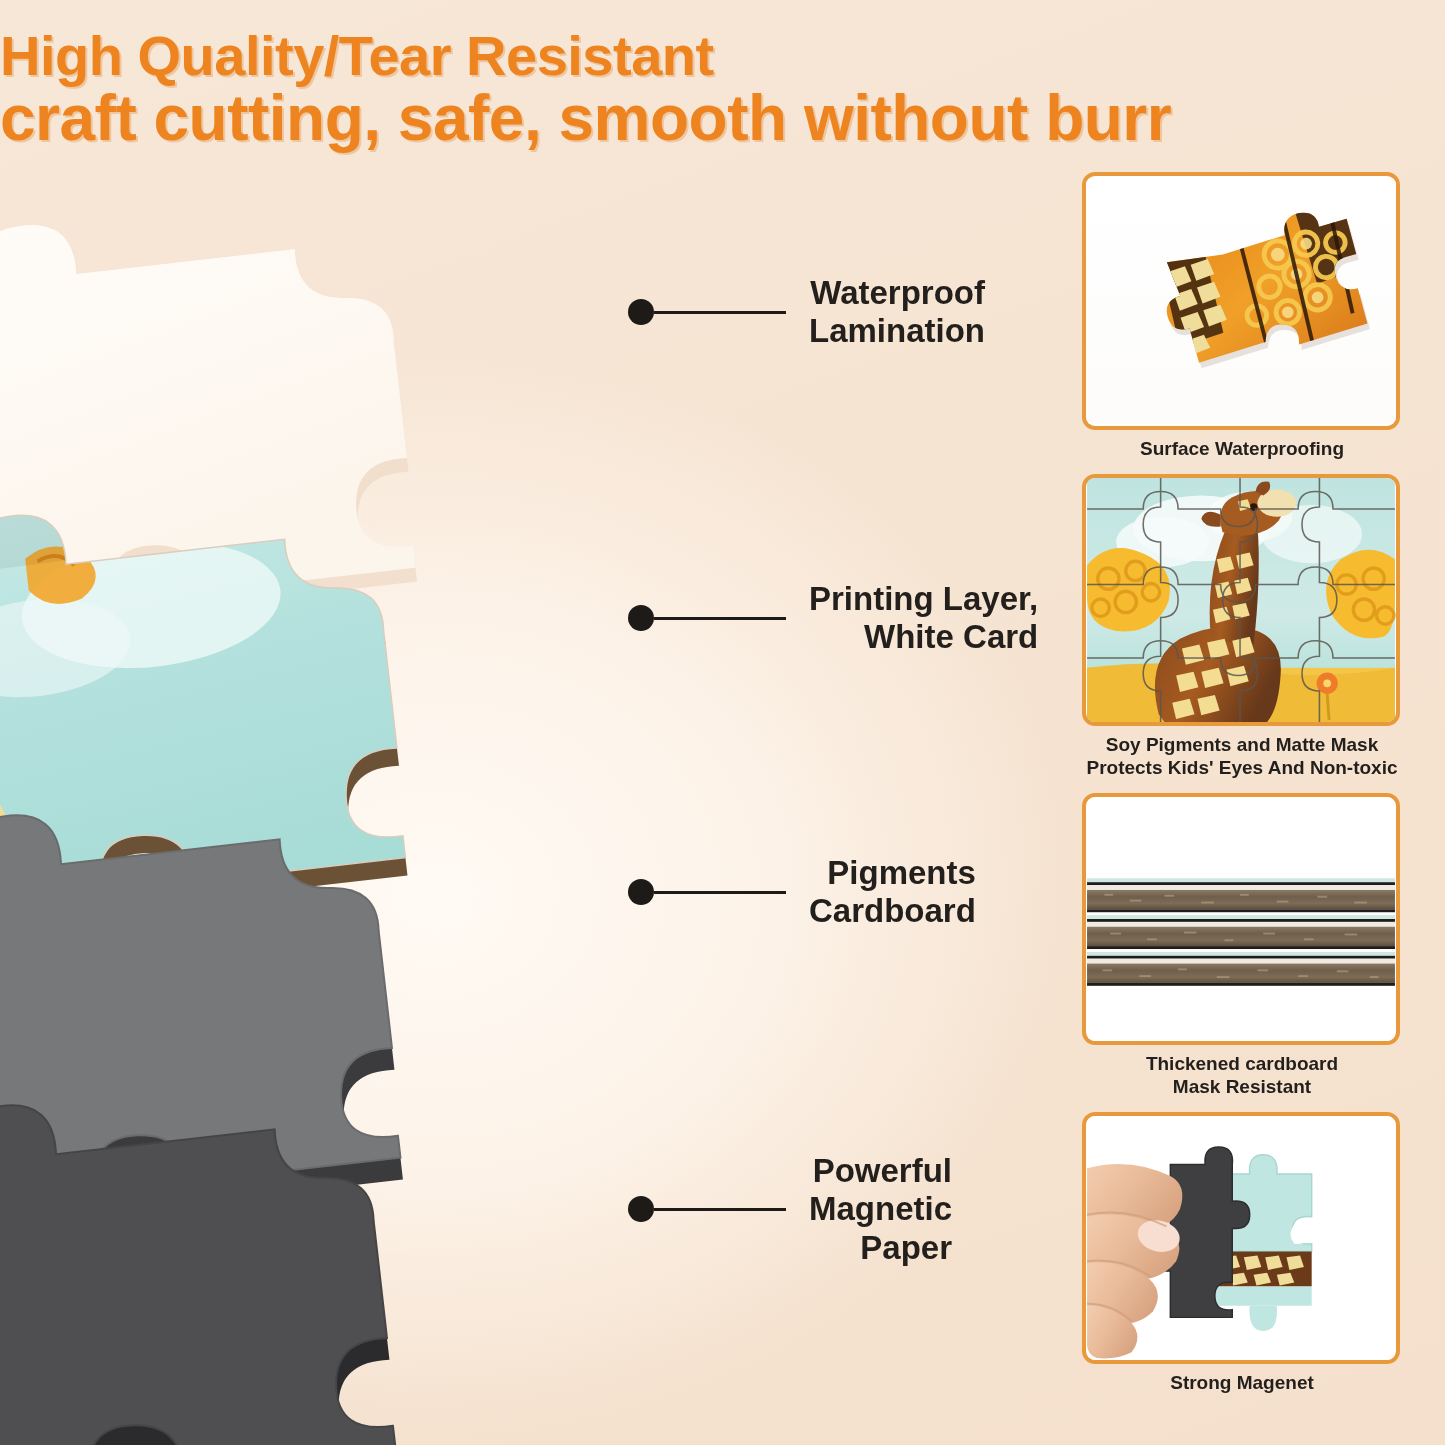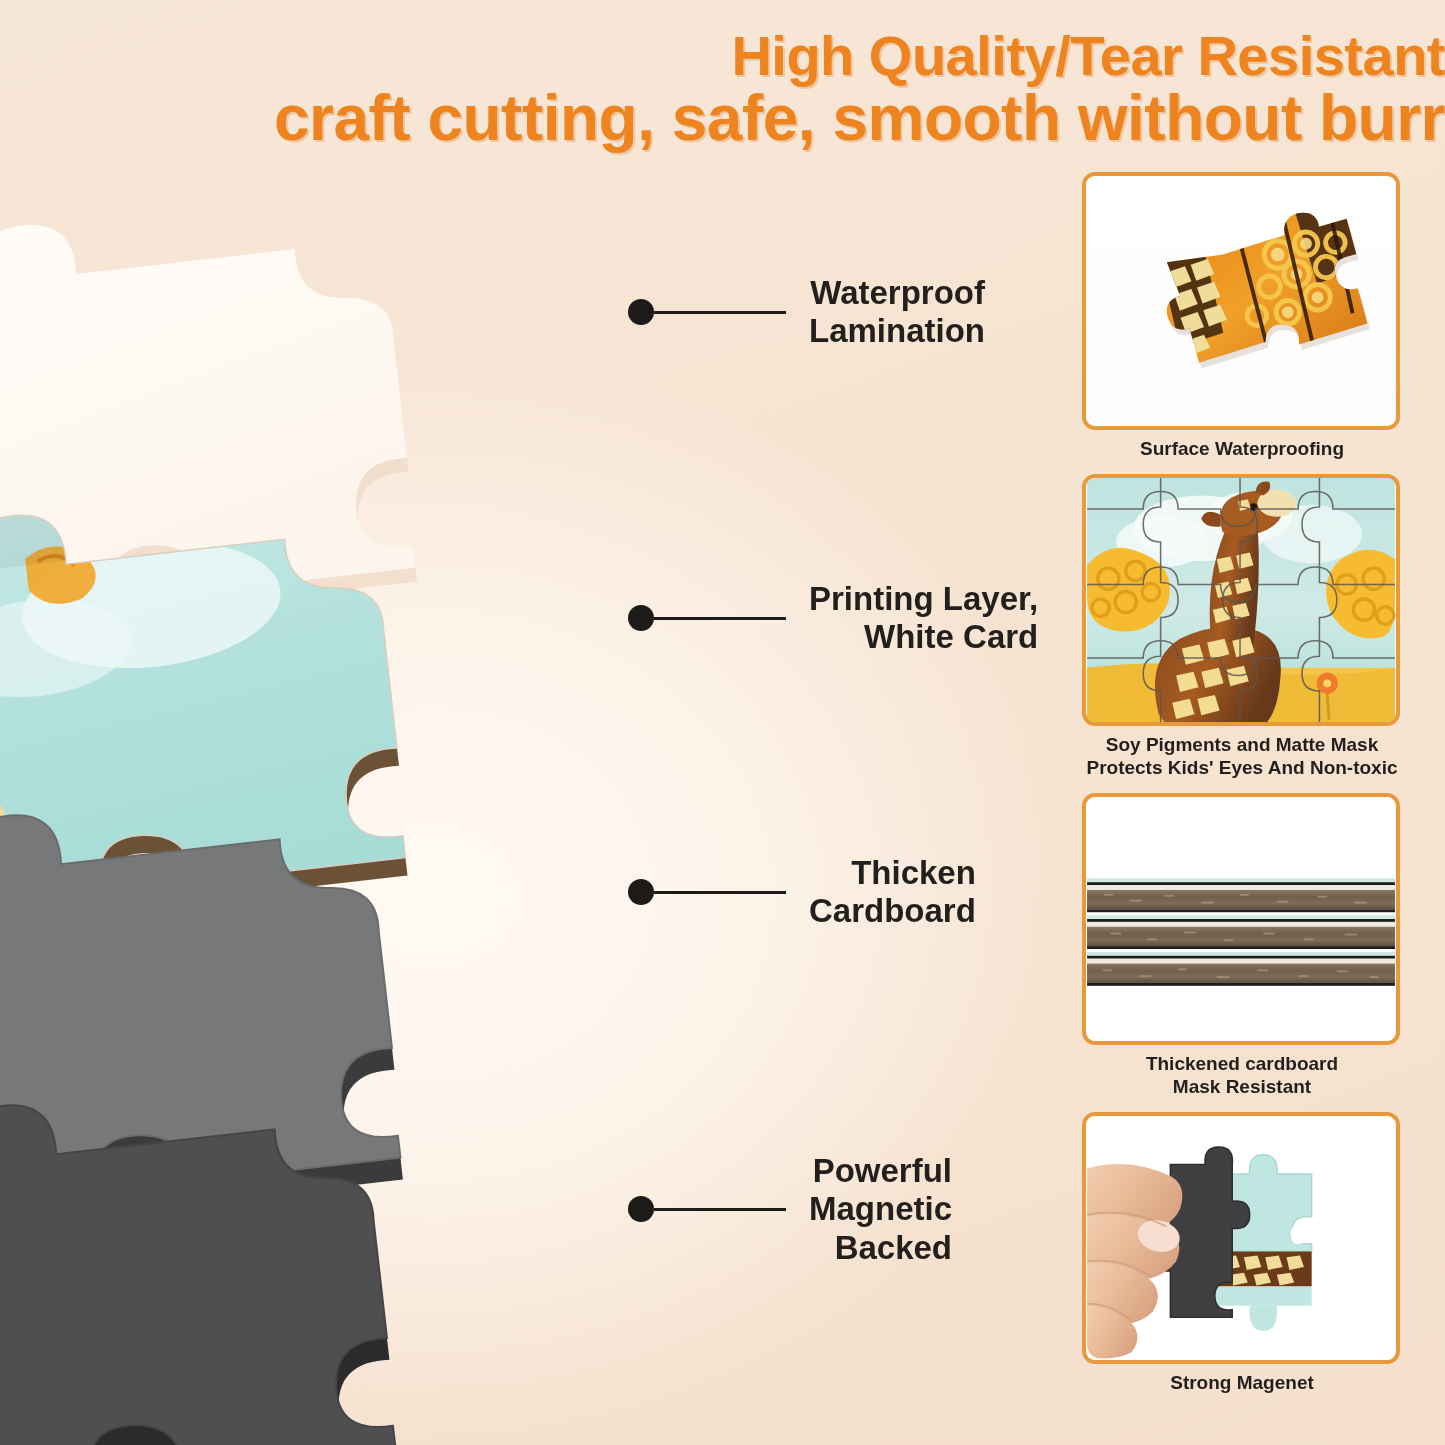--- a/index.html
+++ b/index.html
@@ -13,21 +13,21 @@
   #stage{
     position:absolute;inset:0;
     background:
       radial-gradient(ellipse 62% 52% at 30% 62%, #fffaf4 0%, #fdf3e9 36%, rgba(246,229,213,0) 72%),
       linear-gradient(160deg,#f7e7d7 0%,#f6e4d2 45%,#f4e0cc 100%);
   }
 
   
   .headline{
     position:absolute;left:0;right:0;top:26px;
-    text-align:right;
+    text-align:left;
     color:#ee8420;
     font-weight:bold;
     letter-spacing:-0.5px;
     line-height:1.06;
     text-shadow:2px 2px 0 rgba(214,120,28,.28);
   }
   .headline .l1{display:block;font-size:56px;}
   .headline .l2{display:block;font-size:64px;}
 
   
@@ -271,32 +271,32 @@
     <div class="co-text">
       <span>Printing Layer,</span>
       <span>White Card</span>
     </div>
   </div>
 
   <div class="callout" id="callout-2">
     <div class="dot"></div>
     <div class="leader"></div>
     <div class="co-text">
-      <span>Thicken</span>
+      <span>Pigments</span>
       <span>Cardboard</span>
     </div>
   </div>
 
   <div class="callout" id="callout-3">
     <div class="dot"></div>
     <div class="leader"></div>
     <div class="co-text">
       <span>Powerful</span>
       <span>Magnetic</span>
-      <span>Backed</span>
+      <span>Paper</span>
     </div>
   </div>
 
   <div class="rightcol">
 
     <div class="feature" id="feature-0">
       <div class="card">
         <svg viewBox="0 0 318 252">
           <defs>
             <linearGradient id="f0bg" x1="0" y1="0" x2="0" y2="1">

